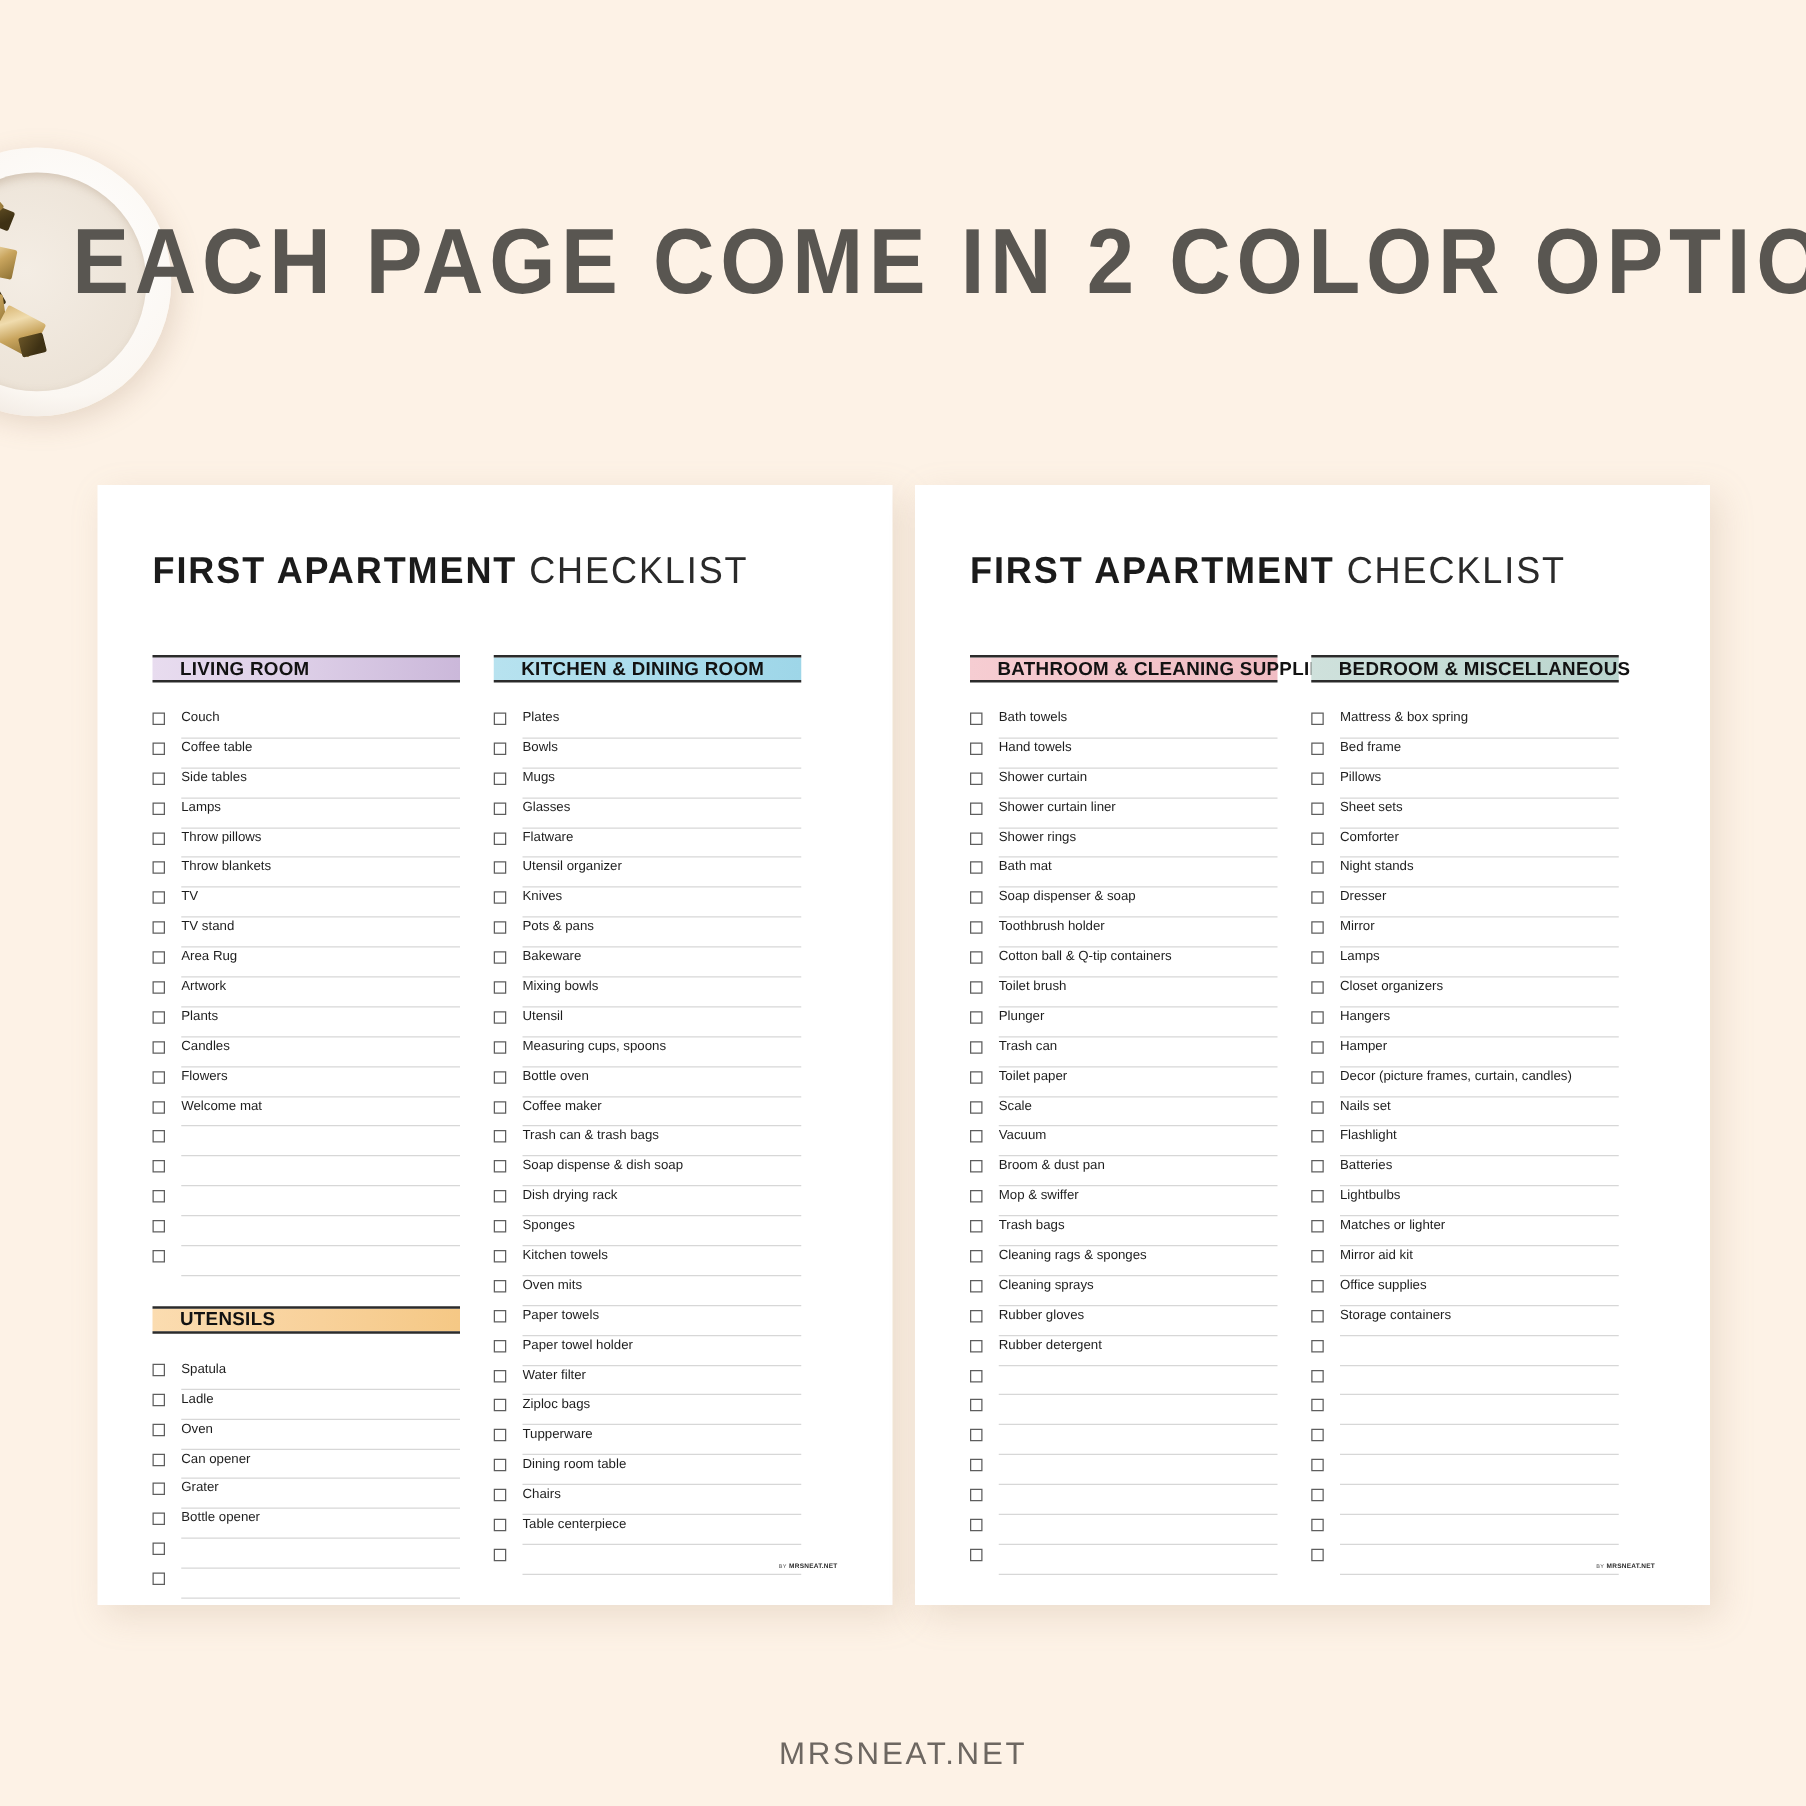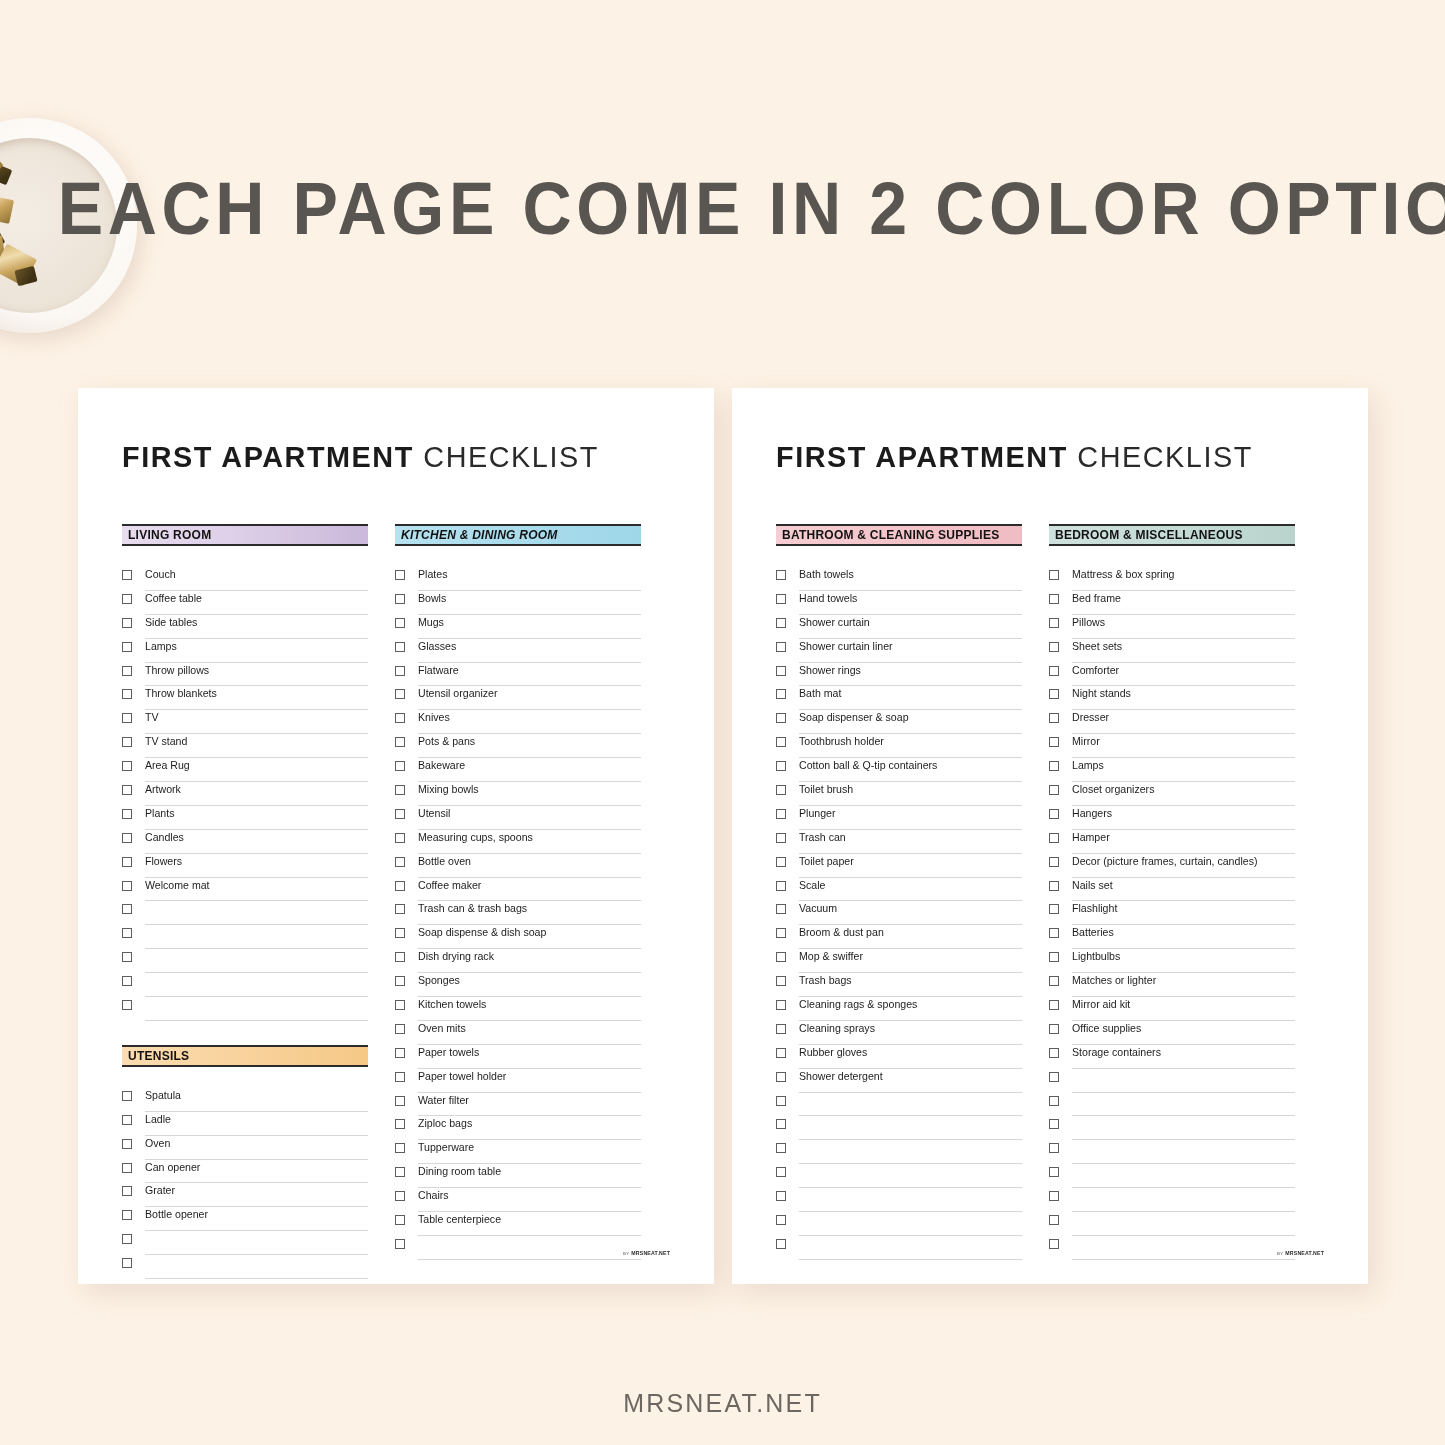--- a/index.html
+++ b/index.html
@@ -94,30 +94,30 @@
 
   .columns { display: flex; gap: 27px; }
   .col { width: 246px; }
 
   .section-head {
     border-top: 2.2px solid #2b2b2b;
     border-bottom: 2.2px solid #2b2b2b;
     height: 22px;
     display: flex;
     align-items: center;
-    padding-left: 6px;
-    font-size: 12px;
+    padding-left: 22px;
+    font-size: 15px;
     font-weight: 700;
     letter-spacing: 0.25px;
     color: #121212;
     white-space: nowrap;
   }
   .section-head.lilac   { background: linear-gradient(90deg,#e8dcef 0%, #ded0e8 45%, #cbb8da 100%); }
   .section-head.amber   { background: linear-gradient(90deg,#fbdcb0 0%, #f8d19a 55%, #f5c885 100%); }
-  .section-head.sky     { background: linear-gradient(90deg,#b7e2ef 0%, #a9dcec 55%, #9ed6e8 100%); font-style: italic; }
+  .section-head.sky     { background: linear-gradient(90deg,#b7e2ef 0%, #a9dcec 55%, #9ed6e8 100%); }
   .section-head.blush   { background: linear-gradient(90deg,#f6cdd2 0%, #f3c4ca 55%, #f0bcc3 100%); }
   .section-head.sage    { background: linear-gradient(90deg,#cfe1dc 0%, #c4dbd5 55%, #bad4cd 100%); }
 
   .rows { margin-top: 21px; }
 
   .row {
     display: flex;
     align-items: flex-start;
     height: 23.9px;
   }
@@ -520,21 +520,21 @@
             <div class="row">
               <div class="cb"></div>
               <div class="line">Cleaning sprays</div>
             </div>
             <div class="row">
               <div class="cb"></div>
               <div class="line">Rubber gloves</div>
             </div>
             <div class="row">
               <div class="cb"></div>
-              <div class="line">Shower detergent</div>
+              <div class="line">Rubber detergent</div>
             </div>
             <div class="row">
               <div class="cb"></div>
               <div class="line"></div>
             </div>
             <div class="row">
               <div class="cb"></div>
               <div class="line"></div>
             </div>
             <div class="row">

